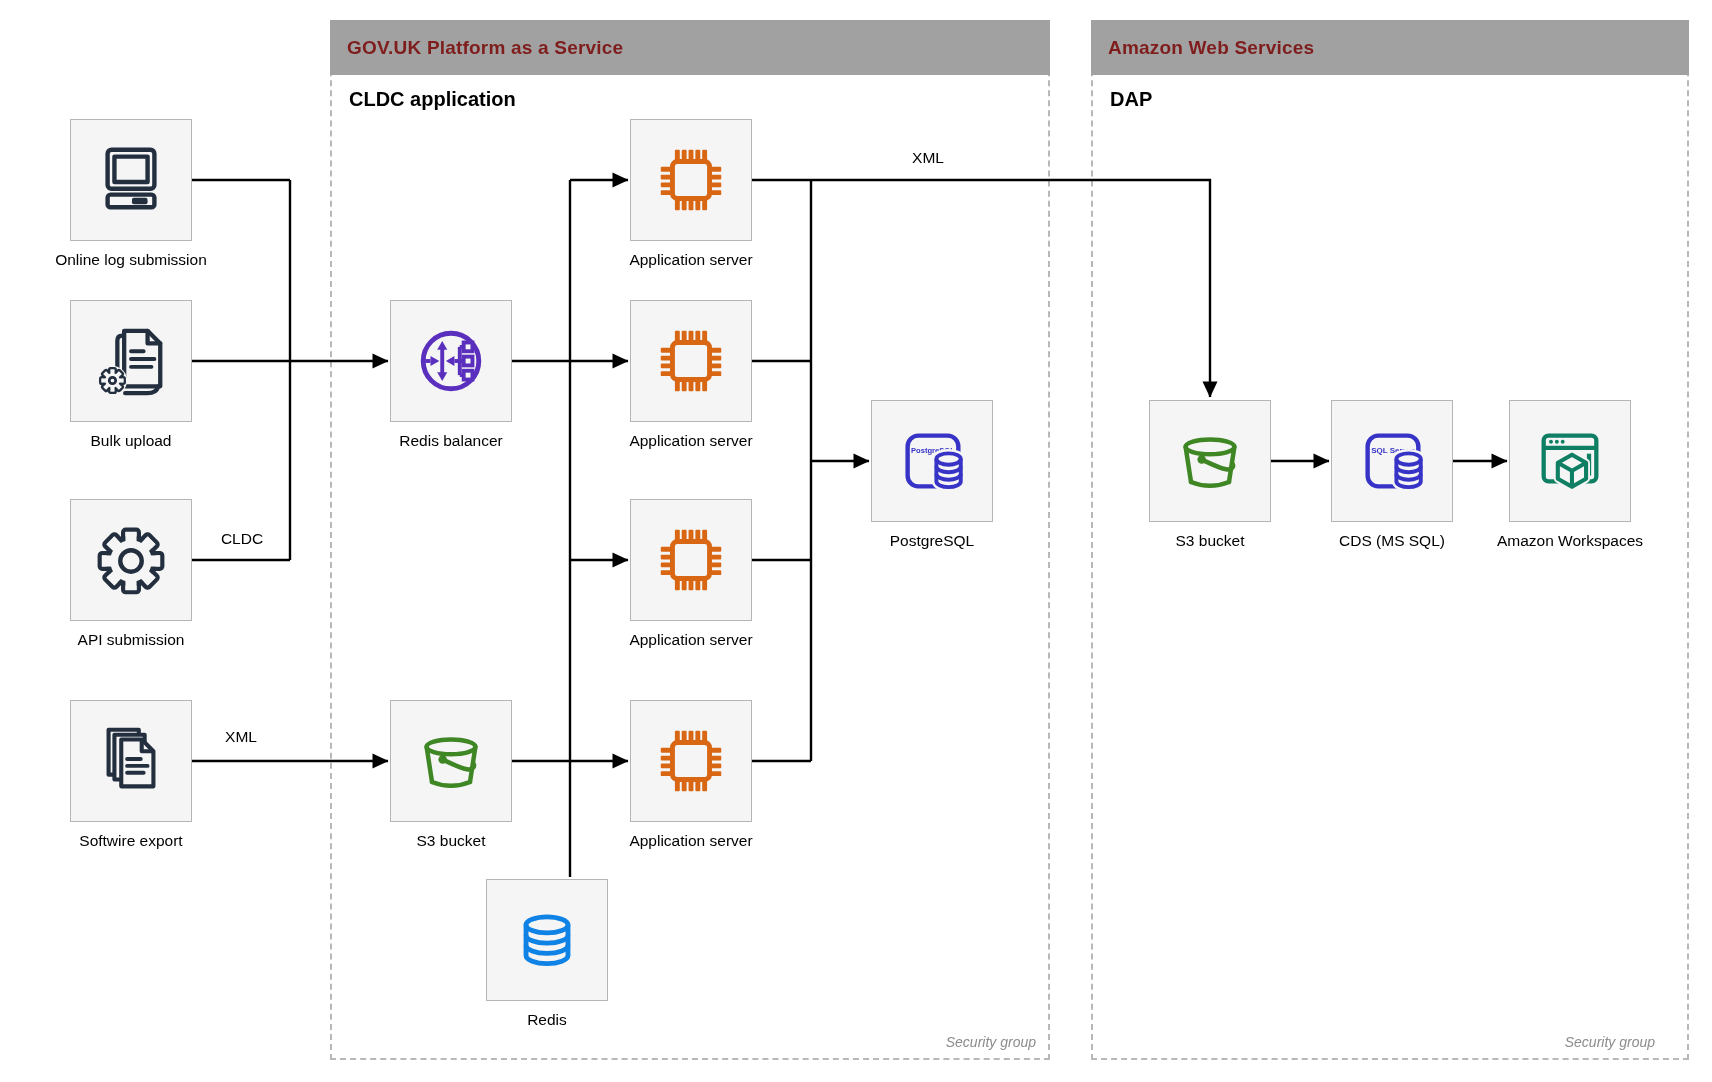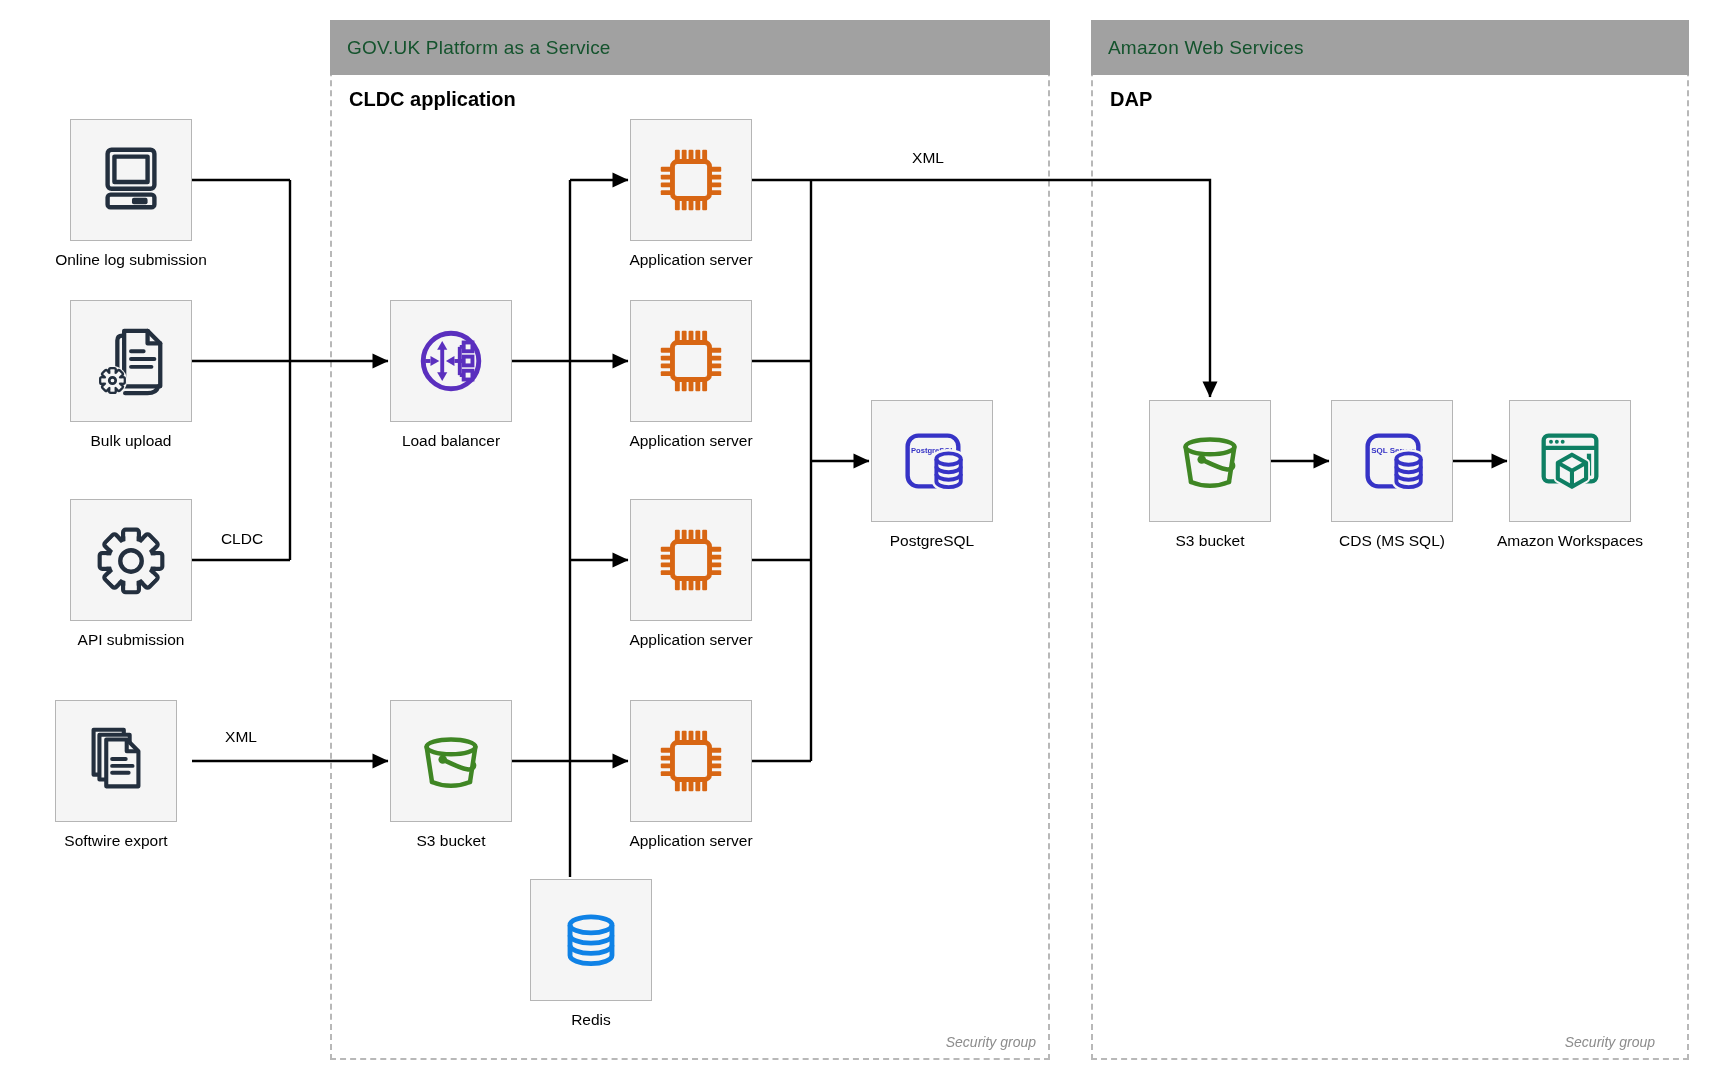--- a/index.html
+++ b/index.html
@@ -1,20 +1,20 @@
 <!DOCTYPE html>
 <html style="--navy: #232F3E; --orange: #D86613; --purple: #5A2FBE; --indigo: #3633C6; --green: #3F8624; --azure: #0F82E6; --teal: #0E7F63; --band_gray: #A1A1A1; --container_dash: #B8B8B8; --node_fill: #F5F5F5; --node_border: #B5B5B5; --edge_black: #000000; --footer_gray: #8C8C8C;"><head>
 <meta charset="utf-8">
 <style>
   html,body{margin:0;padding:0;background:#ffffff;}
   body{width:1712px;height:1082px;position:relative;font-family:"Liberation Sans",sans-serif;overflow:hidden;}
   .canvas{position:absolute;inset:0;}
   .container{position:absolute;border:2px dashed var(--container_dash);box-sizing:border-box;z-index:0;}
   .band{position:absolute;left:-2px;right:-2px;top:-2px;height:55px;background:var(--band_gray);display:flex;align-items:center;padding-left:17px;box-sizing:border-box;}
-  .band-title{color:#14532d;font-size:19px;font-weight:normal;letter-spacing:.2px;}
+  .band-title{color:#7f1d1d;font-size:19px;font-weight:bold;letter-spacing:.2px;}
   .sublabel{position:absolute;top:66px;left:17px;font-size:20px;font-weight:bold;color:#000;}
   .footer{position:absolute;bottom:8px;right:12px;font-size:14px;color:var(--footer_gray);font-style:italic;}
   #edges{position:absolute;inset:0;z-index:1;pointer-events:none;}
   .node{position:absolute;width:122px;height:104px;z-index:2;}
   .node-box{width:122px;height:122px;background:var(--node_fill);border:1.5px solid var(--node_border);box-sizing:border-box;display:flex;align-items:center;justify-content:center;}
   .node-label{position:absolute;top:132px;left:50%;transform:translateX(-50%);width:240px;text-align:center;font-size:15.5px;color:#000;white-space:nowrap;}
   .edge-label{position:absolute;font-size:15.5px;color:#000;transform:translateX(-50%);white-space:nowrap;z-index:2;}
   .c-navy{color:var(--navy);}
   .c-orange{color:var(--orange);}
   .c-purple{color:var(--purple);}
@@ -157,21 +157,21 @@
               <use href="#bp0" transform="rotate(270)"></use>
               <use href="#bp0" transform="rotate(315)"></use>
           </g>
           <circle r="11" fill="#f5f5f5" stroke="currentColor" stroke-width="4.5"></circle>
         </g>
       </svg>
     </div>
     <div class="node-label">API submission</div>
   </div>
 
-  <div class="node" style="left:55px;top:700px;border-radius:20px;">
+  <div class="node" style="left:70px;top:700px;border-radius:20px;">
     <div class="node-box c-navy">
       <svg width="78" height="78" viewBox="0 0 80 80">
         <g fill="#f5f5f5" stroke="currentColor" stroke-width="4.2" stroke-linejoin="round">
           <rect x="17" y="8" width="31" height="46"></rect>
           <rect x="23" y="13" width="31" height="46"></rect>
           <path d="M30,18 H51 L63,30 V66 H30 Z"></path>
           <path d="M51,18 V30 H63" fill="none"></path>
           <path d="M36,38 H50 M36,45 H57 M36,52 H53" fill="none" stroke-width="4" stroke-linecap="round"></path>
         </g>
       </svg>
@@ -194,21 +194,21 @@
           <rect x="53" y="50" width="9" height="9" fill="#f5f5f5"></rect>
         </g>
         <g fill="currentColor">
           <polygon points="19,34.8 28,40 19,45.2"></polygon>
           <polygon points="25.8,28.5 31,19.5 36.2,28.5"></polygon>
           <polygon points="25.8,51.5 31,60.5 36.2,51.5"></polygon>
           <polygon points="43.5,34.8 43.5,45.2 34.8,40"></polygon>
         </g>
       </svg>
     </div>
-    <div class="node-label">Load balancer</div>
+    <div class="node-label">Redis balancer</div>
   </div>
 
   <div class="node" style="left:390px;top:700px;">
     <div class="node-box c-green">
       <svg width="78" height="78" viewBox="0 0 80 80">
         <g fill="none" stroke="currentColor" stroke-width="4.6" stroke-linecap="round">
           <ellipse cx="40" cy="25.5" rx="25" ry="7.5"></ellipse>
           <path d="M15,25.5 L20.5,61.5"></path>
           <path d="M65,25.5 L59.5,61.5"></path>
           <path d="M20.5,61.5 Q40,69.5 59.5,61.5"></path>
@@ -274,21 +274,21 @@
   <div class="node" style="left:630px;top:700px;">
     <div class="node-box c-orange">
       <svg width="78" height="78" viewBox="0 0 80 80">
         <use href="#chiplegs" fill="currentColor"></use>
         <rect x="21" y="21" width="38" height="38" rx="5" fill="#f5f5f5" stroke="currentColor" stroke-width="5"></rect>
       </svg>
     </div>
     <div class="node-label">Application server</div>
   </div>
 
-  <div class="node" style="left:530px;top:879px;">
+  <div class="node" style="left:486px;top:879px;">
     <div class="node-box c-azure">
       <svg width="78" height="78" viewBox="0 0 80 80">
         <g fill="none" stroke="currentColor" stroke-width="5">
           <ellipse cx="40" cy="24.5" rx="21.5" ry="8.2"></ellipse>
           <path d="M18.5,24.5 V56 a21.5,8.2 0 0 0 43,0 V24.5"></path>
           <path d="M18.5,35 a21.5,8.2 0 0 0 43,0"></path>
           <path d="M18.5,45.5 a21.5,8.2 0 0 0 43,0"></path>
         </g>
       </svg>
     </div>

